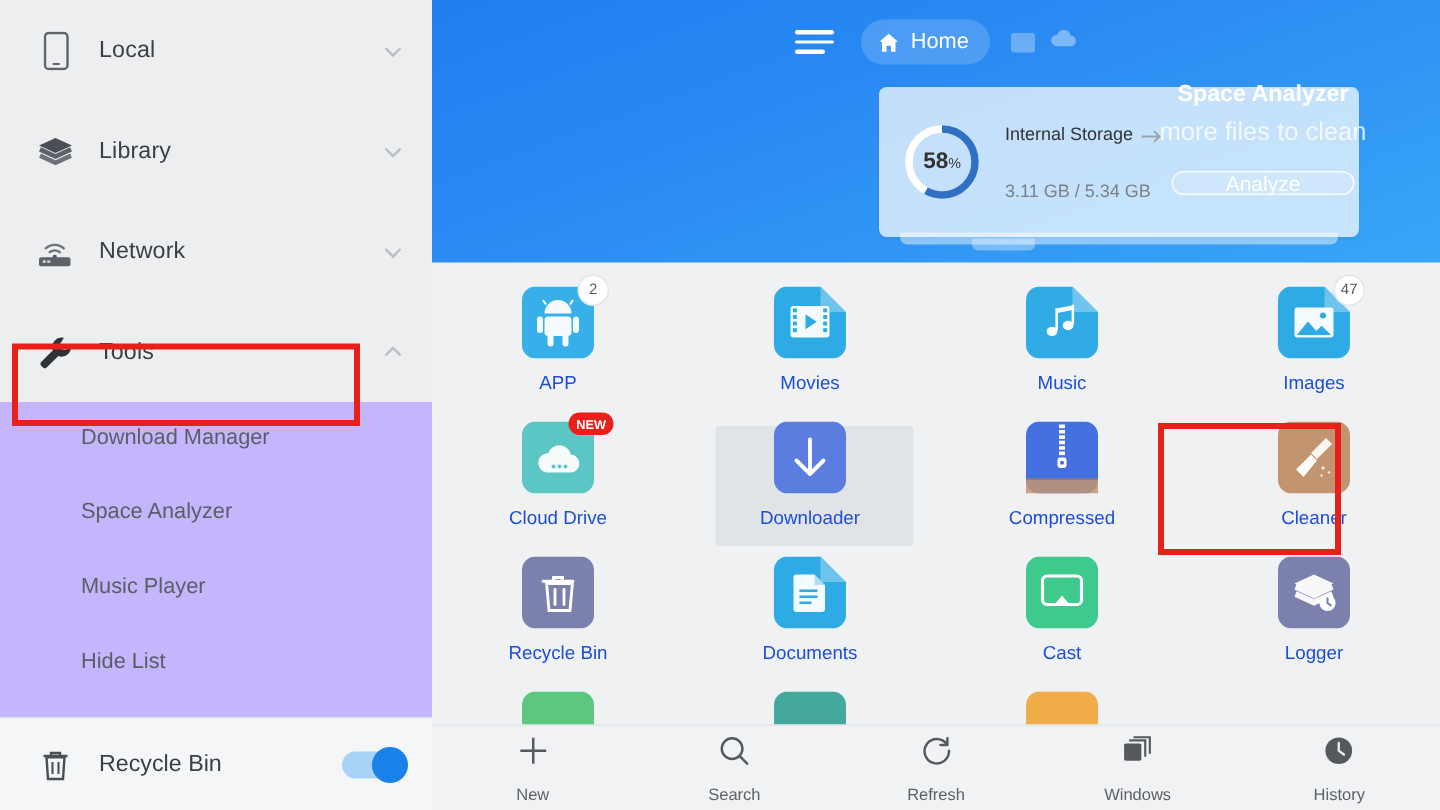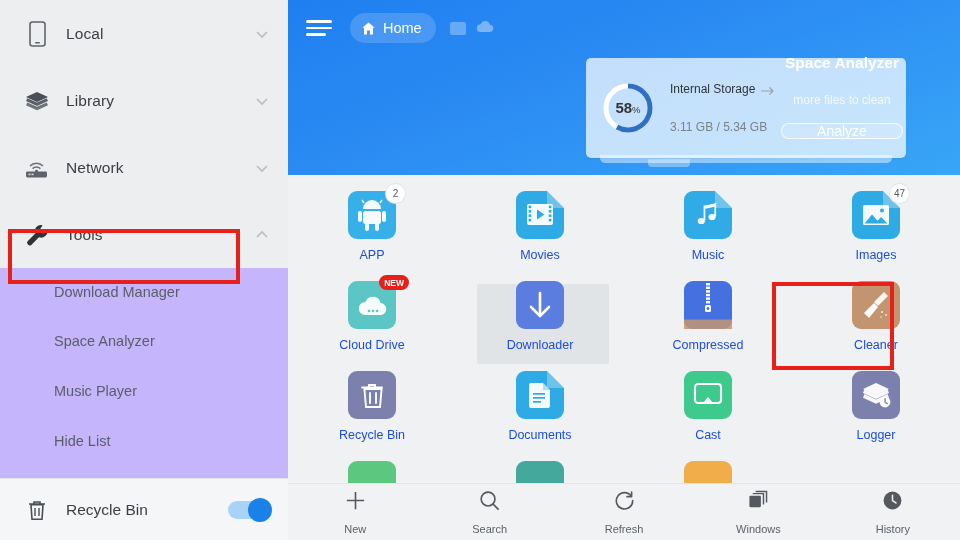--- a/index.html
+++ b/index.html
@@ -83,21 +83,21 @@
     background: #eff1f3;
     flex: 0 0 672px;
   }
   .hero {
     height: 175px; width: 672px;
     background: linear-gradient(160deg, #1f7ff0 0%, #2b8bf3 42%, #38a6f7 100%);
     position: relative;
   }
   .topbar {
     height: 56px; display: flex; align-items: center;
-    padding-left: 18px;
+    justify-content: center;
   }
   .hamburger {
     width: 26px; height: 22px; display: flex; flex-direction: column;
     justify-content: space-between; margin-right: 18px; padding: 3px 0;
   }
   .hamburger span { display: block; height: 2.6px; border-radius: 2px; background: #fff; }
   .hamburger span:nth-child(1) { width: 26px; }
   .hamburger span:nth-child(2) { width: 26px; }
   .hamburger span:nth-child(3) { width: 20px; }
   .home-chip {
@@ -133,21 +133,21 @@
     position: absolute; inset: 0; display: flex; align-items: baseline;
     justify-content: center; padding-top: 17px;
     font-size: 15px; color: #333; font-weight: 600;
   }
   .ring-pct small { font-size: 9.5px; font-weight: 400; }
   .st-title { font-size: 12px; color: #2f3438; display: flex; align-items: flex-end; gap: 6px; }
   .st-sub { font-size: 12px; color: #7b8287; margin-top: 24px; }
 
   .analyzer { position: absolute; right: 0; top: 54px; width: 236px; text-align: center; }
   .az-title { color: #fff; font-size: 15.5px; font-weight: 600; }
-  .az-sub { color: rgba(255,255,255,.78); font-size: 12px; margin-top: 21px; }
+  .az-sub { color: rgba(255,255,255,.78); font-size: 17px; margin-top: 6px; }
   .az-btn {
     margin: 16px auto 0; width: 122px; height: 16px; border-radius: 14px;
     border: 1px solid rgba(255,255,255,.85);
     background: rgba(255,255,255,.14);
     color: #fff; font-size: 14px;
     display: flex; align-items: center; justify-content: center;
   }
 
   
   .grid {

